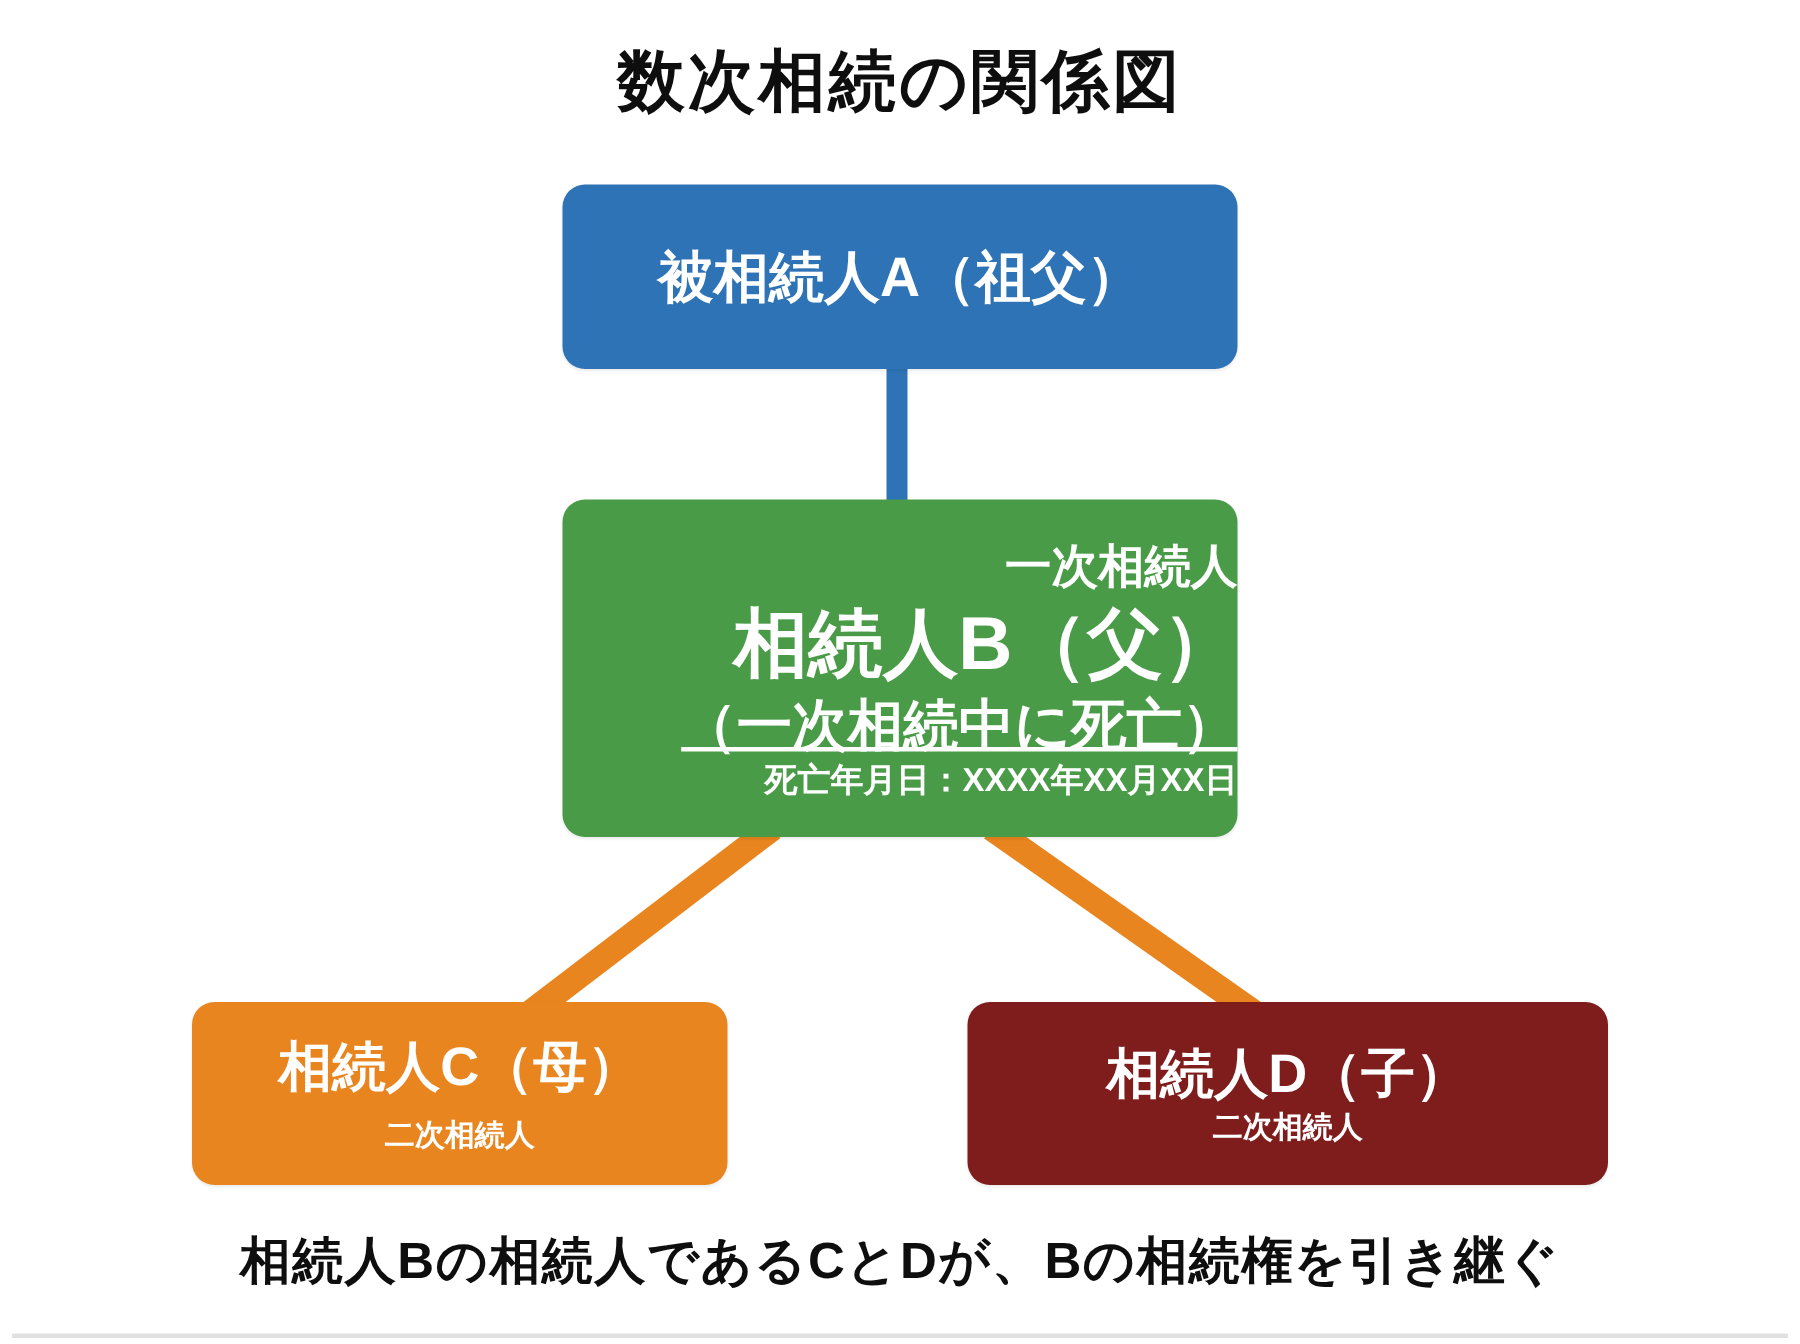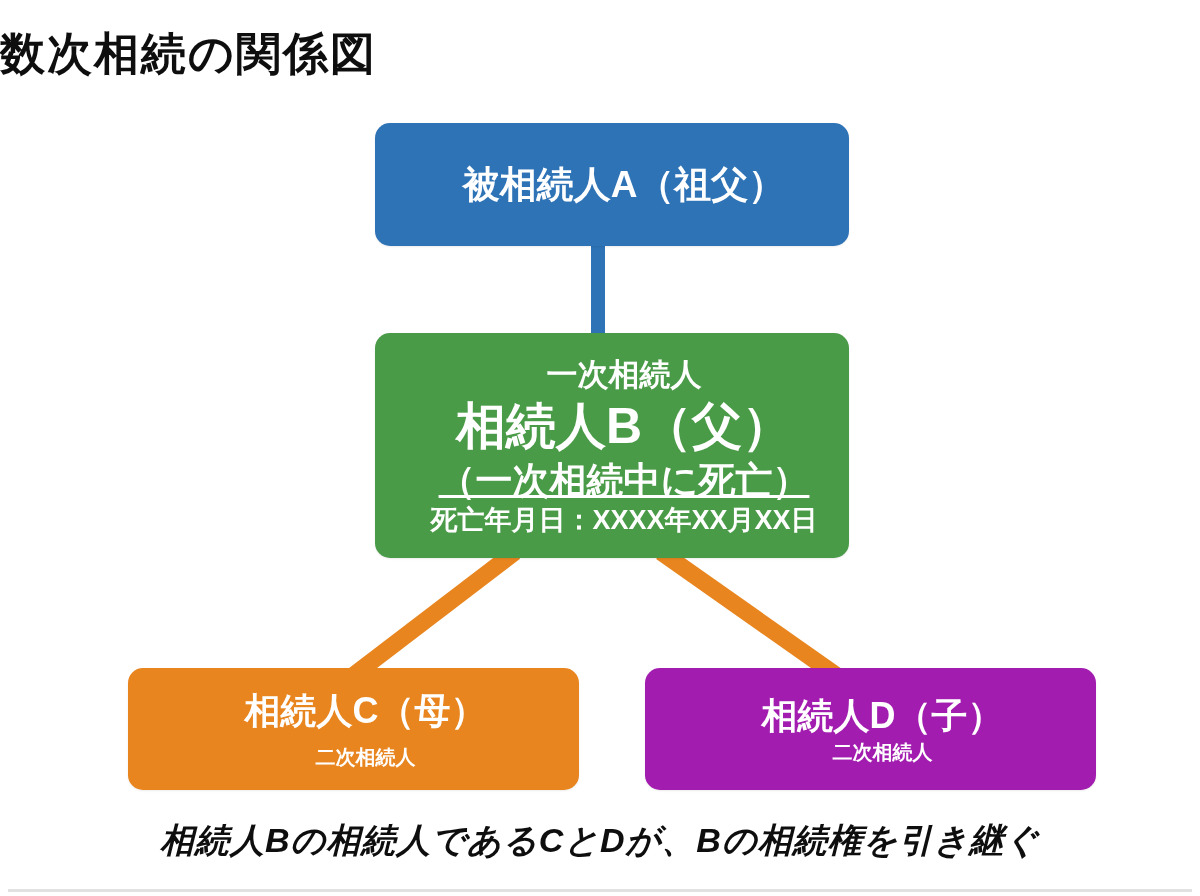--- a/index.html
+++ b/index.html
@@ -14,20 +14,21 @@
     height: 896px;
     background: #ffffff;
     overflow: hidden;
   }
   .diagram-title {
     position: absolute;
     top: 24px;
     left: 0;
     width: 100%;
     margin: 0;
+    text-align: center;
     font-size: 45px;
     font-weight: 800;
     color: #0e0e0e;
     letter-spacing: 2px;
   }
   .connectors {
     position: absolute;
     top: 0;
     left: 0;
     width: 1200px;
@@ -39,52 +40,50 @@
     z-index: 1;
     border-radius: 15px;
     display: flex;
     flex-direction: column;
     align-items: center;
     justify-content: center;
     color: #ffffff;
     font-weight: 700;
     text-align: center;
     box-shadow: 0 1px 2px rgba(0,0,0,0.08);
-    padding-left: 24px;
   }
   .node-a {
     left: 375px; top: 123px;
     width: 450px; height: 123px;
     font-size: 37px;
   }
   .node-b {
     left: 375px; top: 333px;
     width: 450px; height: 225px;
   }
   .node-b .b-line1 { font-size: 31px; line-height: 1.3; }
   .node-b .b-line2 { font-size: 50px; line-height: 1.25; }
   .node-b .b-line3 { font-size: 37px; line-height: 1.25; text-decoration: underline; }
-  .node-b .b-line4 { font-size: 27px; line-height: 1.2; }
-  .node-c { left: 128px; top: 668px; width: 427px; height: 122px; gap: 10px; }
+  .node-b .b-line4 { font-size: 22px; line-height: 1.2; }
+  .node-c { left: 128px; top: 668px; width: 357px; height: 122px; gap: 10px; }
   .node-d { left: 645px; top: 668px; width: 427px; height: 122px; }
   .orange-line1 { font-size: 36px; line-height: 1.3; }
   .orange-line2 { font-size: 20px; line-height: 1.3; }
   .caption {
     position: absolute;
     top: 818px;
     left: 0;
     width: 100%;
     margin: 0;
     text-align: center;
     font-size: 34px;
     font-weight: 800;
     color: #0e0e0e;
     letter-spacing: 1px;
     z-index: 1;
-    font-style: italic;
   }
   .bottom-artifact {
     position: absolute;
     top: 889px;
     left: 8px;
     right: 8px;
     height: 3px;
     background: #c9c9c9;
     opacity: 0.55;
     z-index: 0;
@@ -100,33 +99,33 @@
   <svg class="connectors" viewBox="0 0 1200 896" xmlns="http://www.w3.org/2000/svg">
     <line x1="598" y1="240" x2="598" y2="340" stroke-width="14" stroke="#2e73b6"></line>
     <line x1="515" y1="552" x2="350" y2="678" stroke-width="17" stroke="#e8851e"></line>
     <line x1="661" y1="552" x2="840" y2="678" stroke-width="17" stroke="#e8851e"></line>
   </svg>
 
   <div class="node node-a" style="background-color: rgb(46, 115, 182);">
     <span>被相続人A（祖父）</span>
   </div>
 
-  <div class="node node-b" style="background-color: rgb(74, 155, 72);">
+  <div class="node node-b" style="background-color: rgb(74, 155, 72); align-items: flex-end;">
     <span class="b-line1">一次相続人</span>
     <span class="b-line2">相続人B（父）</span>
     <span class="b-line3">（一次相続中に死亡）</span>
     <span class="b-line4">死亡年月日：XXXX年XX月XX日</span>
   </div>
 
   <div class="node node-c" style="background-color: rgb(232, 133, 30);">
     <span class="orange-line1">相続人C（母）</span>
     <span class="orange-line2">二次相続人</span>
   </div>
 
-  <div class="node node-d" style="background-color: #a21caf;">
+  <div class="node node-d" style="background-color: #7f1d1d;">
     <span class="orange-line1">相続人D（子）</span>
     <span class="orange-line2">二次相続人</span>
   </div>
 
   <p class="caption">相続人Bの相続人であるCとDが、Bの相続権を引き継ぐ</p>
 
   <div class="bottom-artifact"></div>
 
 </div>
 

